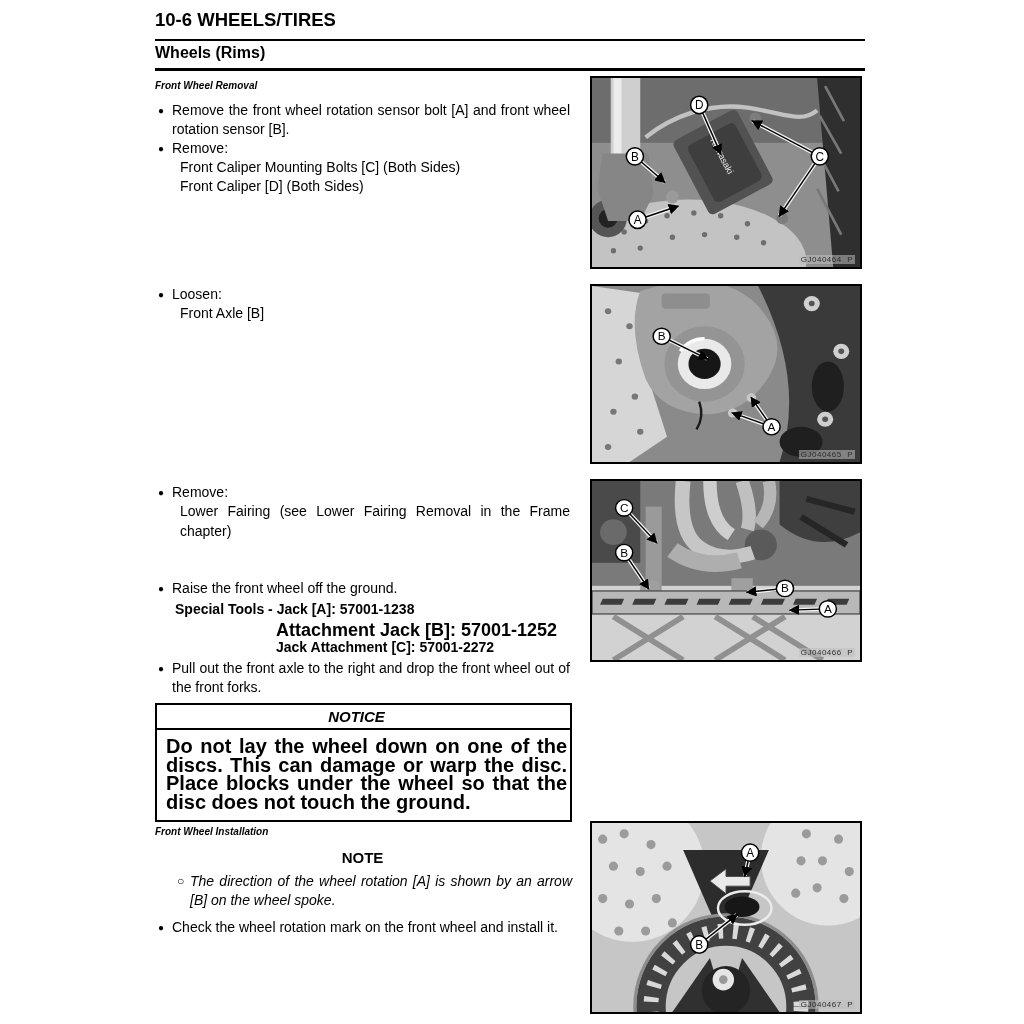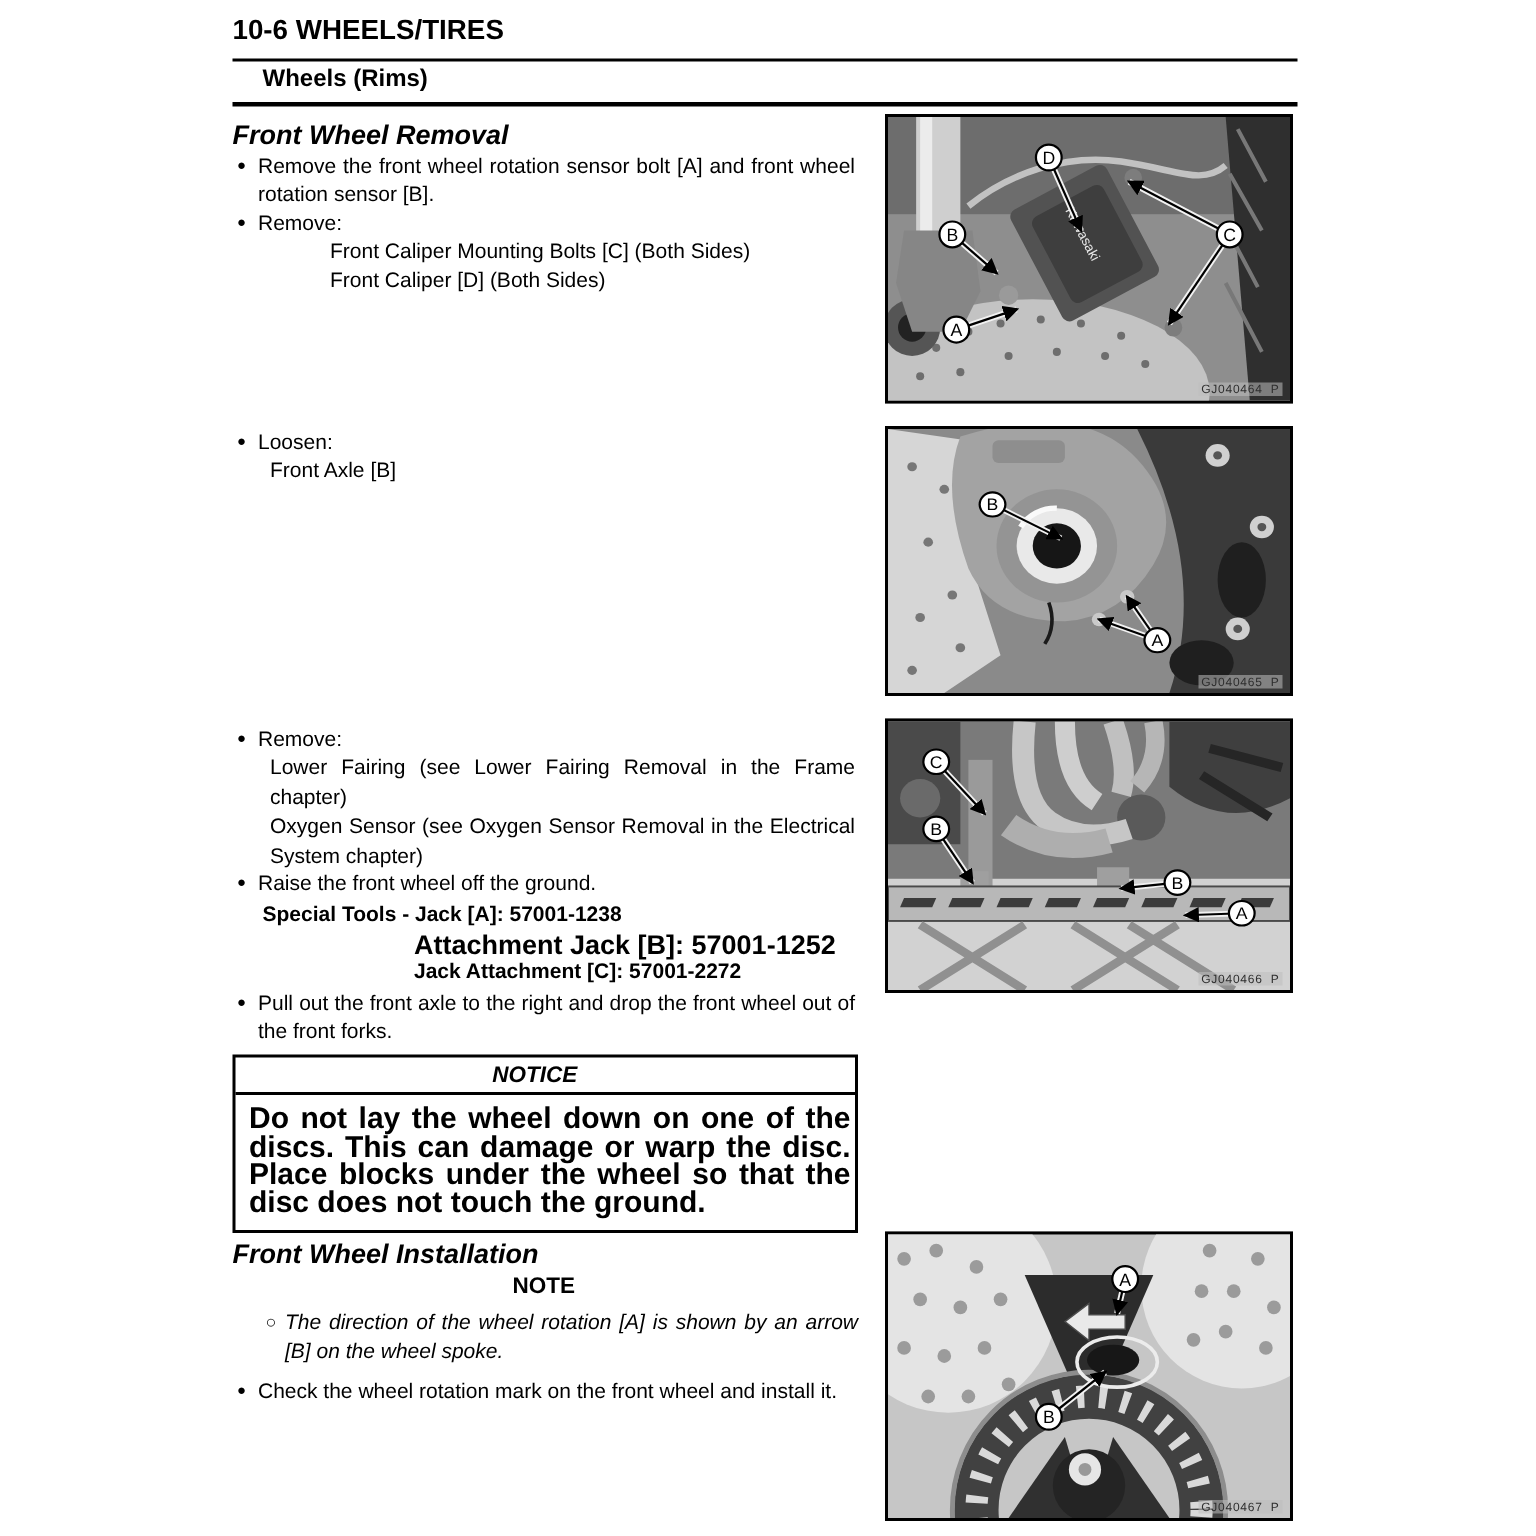--- a/index.html
+++ b/index.html
@@ -6,38 +6,38 @@
   .page {
     position:relative; width:1024px; height:1024px; background:#fff;
     font-family:"Liberation Sans", sans-serif; color:#000; overflow:hidden;border-radius:20px;
   }
   .abs { position:absolute; }
 
   
   .chapter-header { left:155px; top:9px; font-size:18.5px; font-weight:bold; }
   .rule { left:155px; width:710px; height:2px; background:#000; }
   .rule-1 { top:39px; }
-  .section-title { left:155px; top:44px; font-size:16px; font-weight:bold;margin-left:20px; }
+  .section-title { left:155px; top:44px; font-size:16px; font-weight:bold; }
   .rule-2 { top:68px; height:2.5px; }
 
-  .subheading { font-size:18px; font-weight:bold; font-style:italic; }
+  .subheading { font-size:10px; font-weight:bold; font-style:italic; }
   .h-removal { left:155px; top:80px; }
   .h-install { left:155px; top:826px; }
 
   
   .bodytxt { font-size:14px; line-height:19px; }
   .jus { text-align:justify; }
   .bullet-para { left:172px; width:398px; }
   .dot { position:absolute; left:-14px; top:0px; font-size:10px; }
   .circ { position:absolute; left:-13px; top:0px; font-size:12px; }
   .sub-item { left:180px; width:390px; }
 
   .p-step1 { top:101px; }
   .p-step2-label { top:139px; }
-  .p-step2-items { top:158px;margin-left:40px; }
+  .p-step2-items { top:158px; }
   .p-step3-label { top:285px; }
   .p-step3-items { top:304px; }
   .p-step4-label { top:483px; }
   .p-step4-items { top:502px; line-height:19.5px; }
   .p-step5 { top:579px; }
   .st-1 { left:175px; top:601px; font-size:14px; font-weight:bold; }
   .st-2 { left:276px; top:620px; font-size:18px; font-weight:bold; }
   .st-3 { left:276px; top:639px; font-size:14px; font-weight:bold; }
   .p-step6 { top:659px; }
 
@@ -103,21 +103,20 @@
   </div>
   <div class="abs bodytxt sub-item p-step3-items">
     <div>Front Axle [B]</div>
   </div>
 
   <div class="abs bodytxt bullet-para p-step4-label">
     <span class="dot">●</span><span>Remove:</span>
   </div>
   <div class="abs bodytxt sub-item p-step4-items">
     <div class="jus">Lower Fairing (see Lower Fairing Removal in the Frame chapter)</div>
-    <div class="jus">Oxygen Sensor (see Oxygen Sensor Removal in the Electrical System chapter)</div>
   </div>
 
   <div class="abs bodytxt bullet-para p-step5">
     <span class="dot">●</span><span>Raise the front wheel off the ground.</span>
   </div>
 
   <div class="abs st-1"><span>Special Tools -</span> <span>Jack [A]: 57001-1238</span></div>
   <div class="abs st-2">Attachment Jack [B]: 57001-1252</div>
   <div class="abs st-3">Jack Attachment [C]: 57001-2272</div>
 

